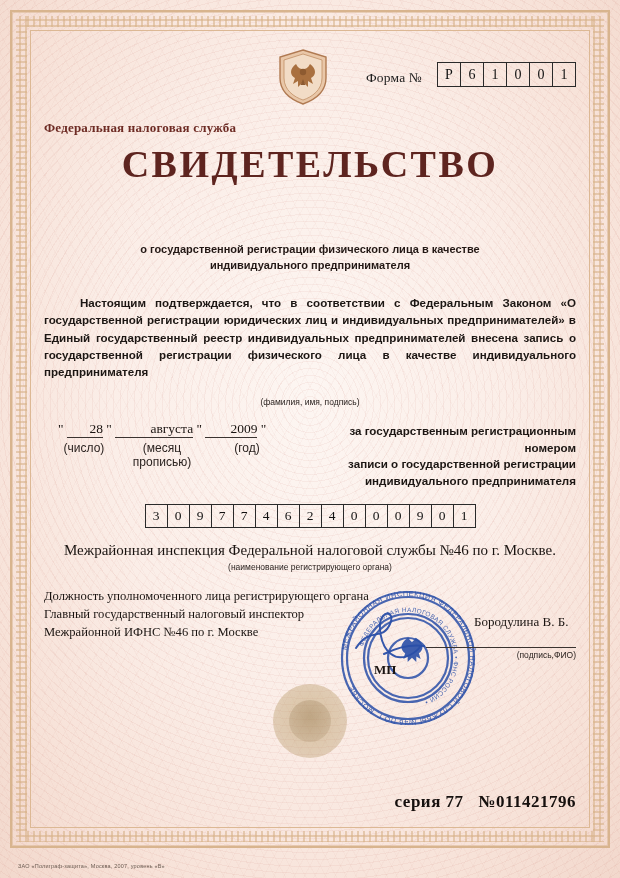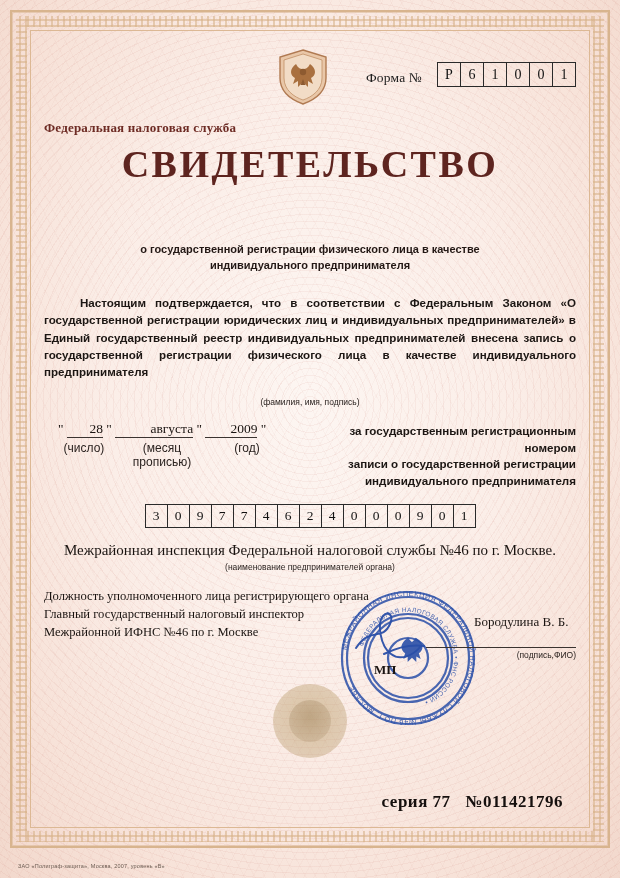--- a/index.html
+++ b/index.html
@@ -327,21 +327,21 @@
     content: "";
     position: absolute;
     inset: 16px;
     border-radius: 50%;
     background: radial-gradient(circle at 50% 40%, rgba(140,110,70,0.35), rgba(140,110,70,0.12));
   }
 
   
   .series {
     position: absolute;
-    right: 13px;
+    right: 0;
     bottom: 4px;
     font-family: "Liberation Serif", serif;
     font-weight: bold;
     font-size: 17px;
     color: #16100e;
     letter-spacing: 0.5px;
   }
   .series .num { margin-left: 10px; font-weight: bold; }
 
   
@@ -439,21 +439,21 @@
         <div class="cell">0</div>
         <div class="cell">0</div>
         <div class="cell">0</div>
         <div class="cell">9</div>
         <div class="cell">0</div>
         <div class="cell">1</div>
       </div>
     </div>
 
     <div class="organ">Межрайонная инспекция Федеральной налоговой службы №46 по г. Москве.</div>
-    <div class="organ-caption">(наименование предпринимателей органа)</div>
+    <div class="organ-caption">(наименование регистрирующего органа)</div>
 
     <div class="sig-row">
       <div class="sig-left">Должность уполномоченного лица регистрирующего органа Главный государственный налоговый инспектор Межрайонной ИФНС №46 по г. Москве</div>
 
       <div class="stamp">
         <svg viewBox="0 0 152 152" width="152" height="152">
           <defs>
             <path id="outerArc" d="M 76,76 m -62,0 a 62,62 0 1,1 124,0 a 62,62 0 1,1 -124,0"></path>
             <path id="innerArc" d="M 76,76 m -46,0 a 46,46 0 1,1 92,0 a 46,46 0 1,1 -92,0"></path>
           </defs>

